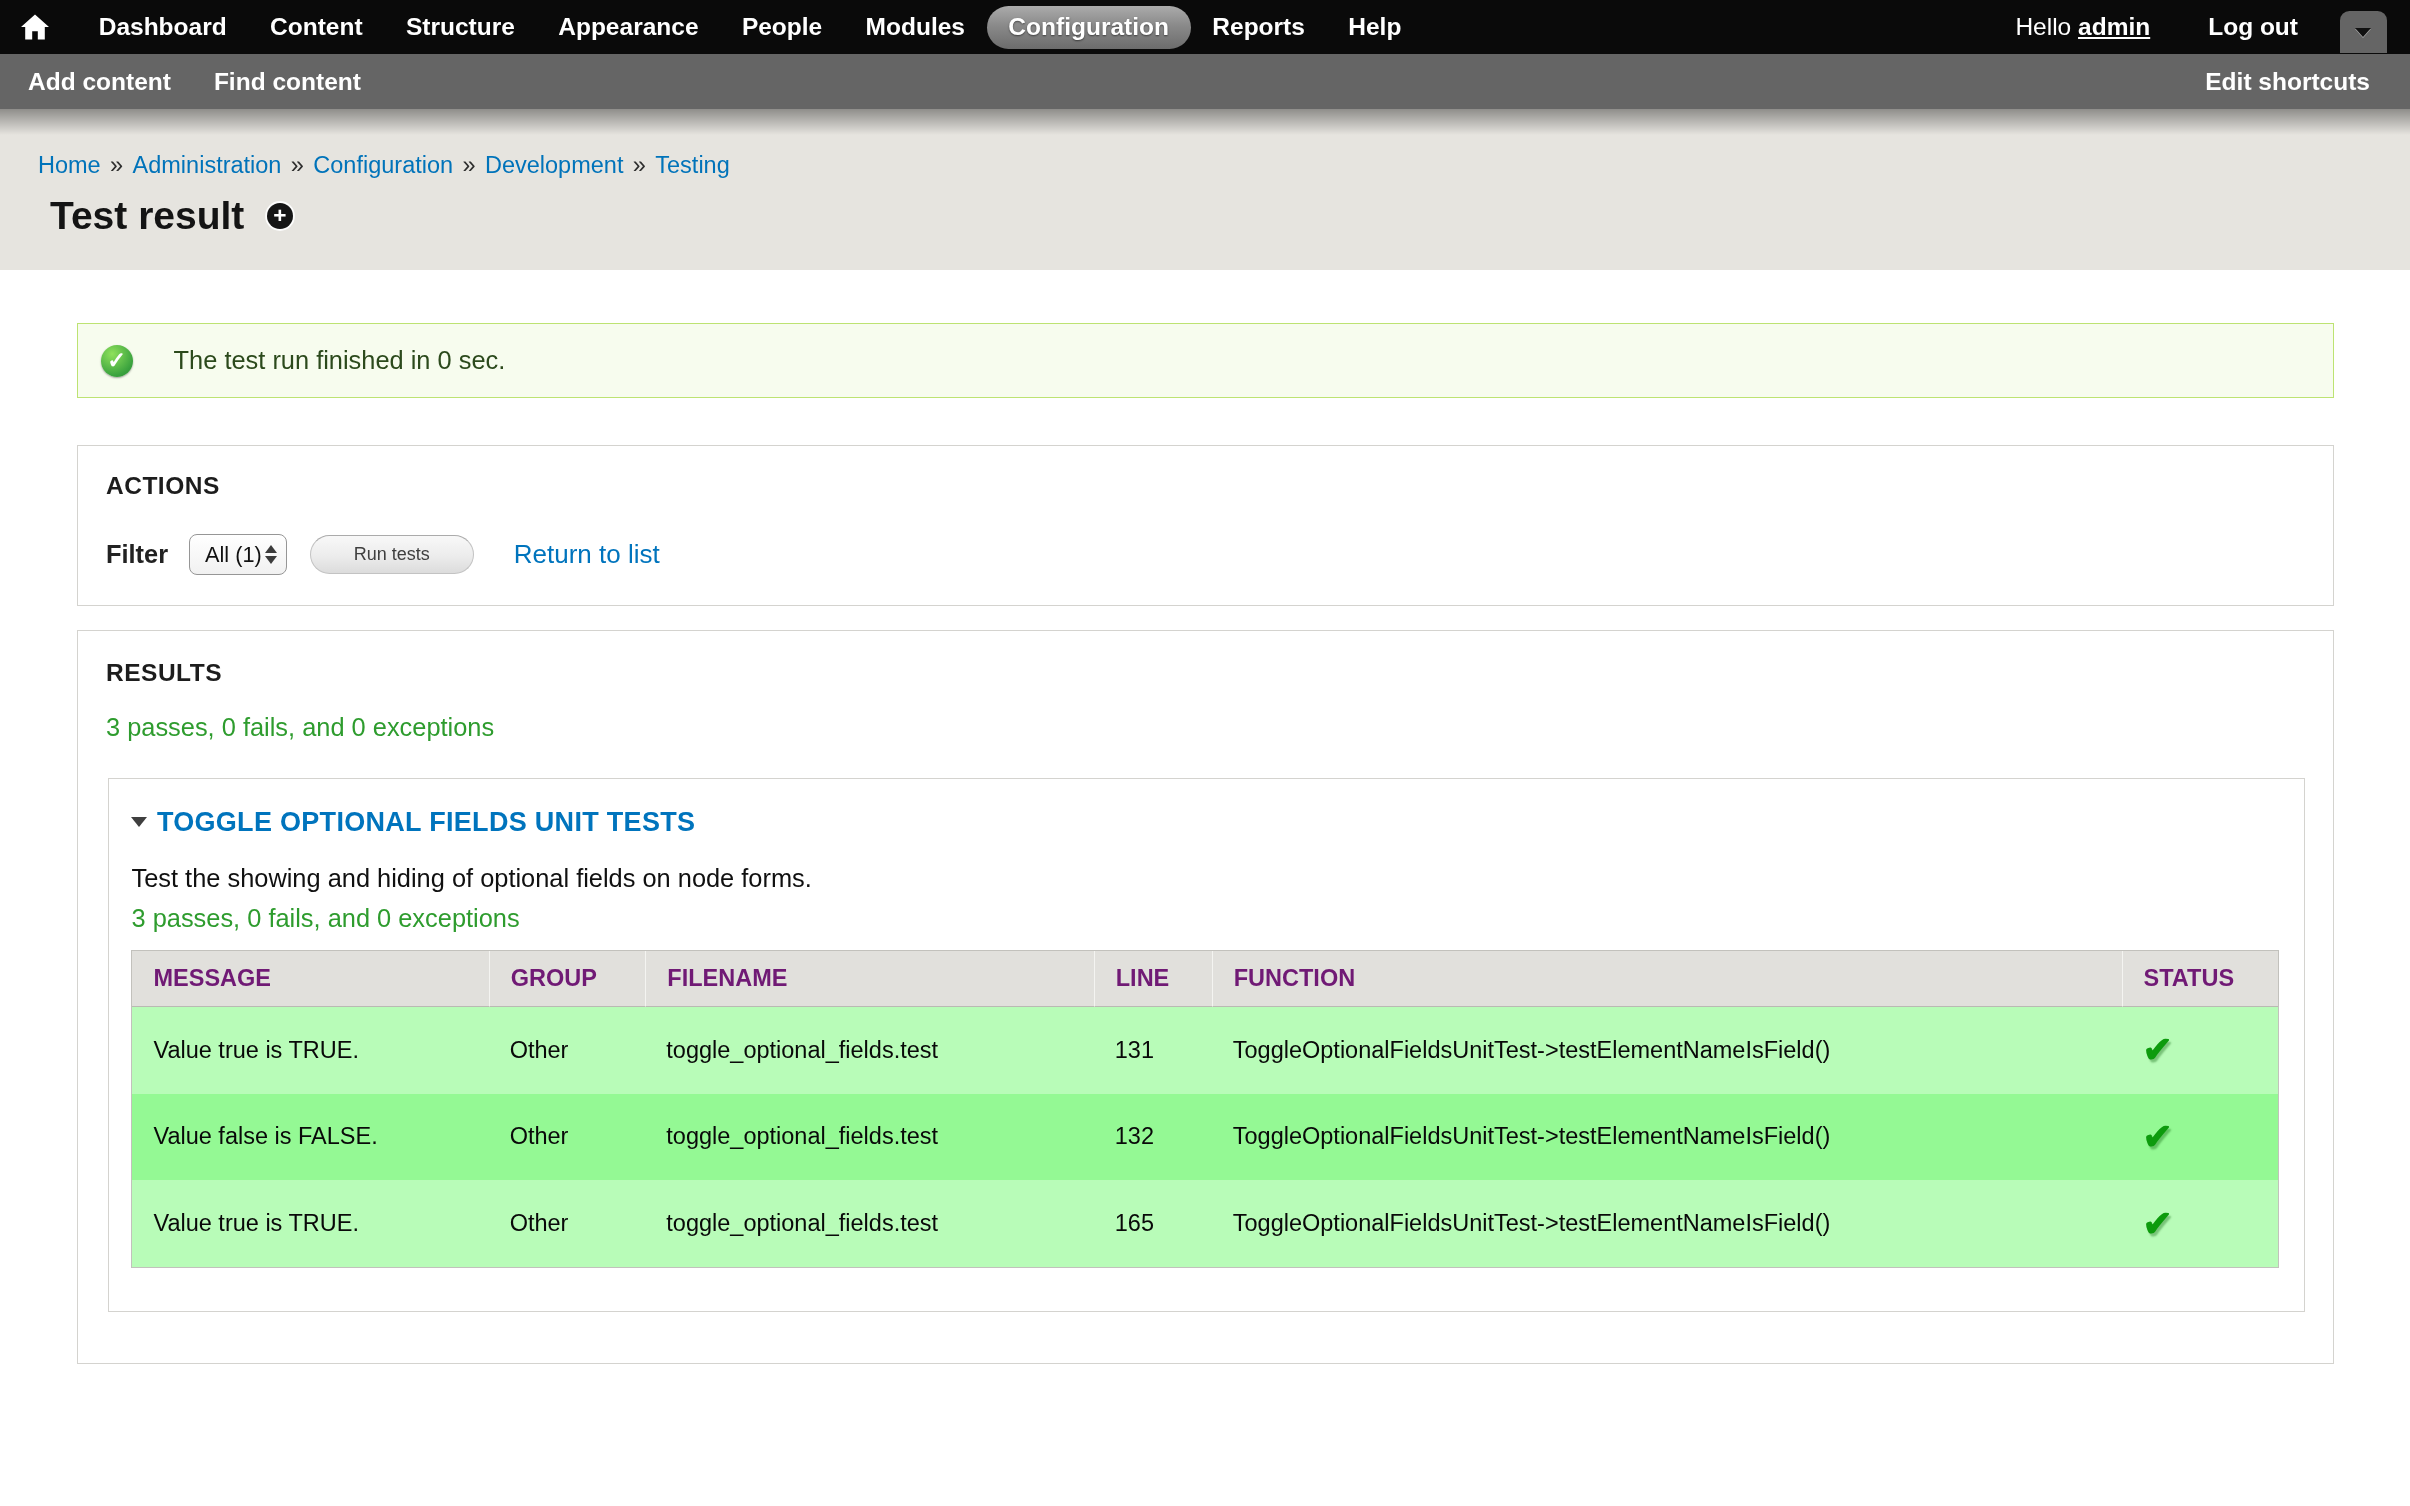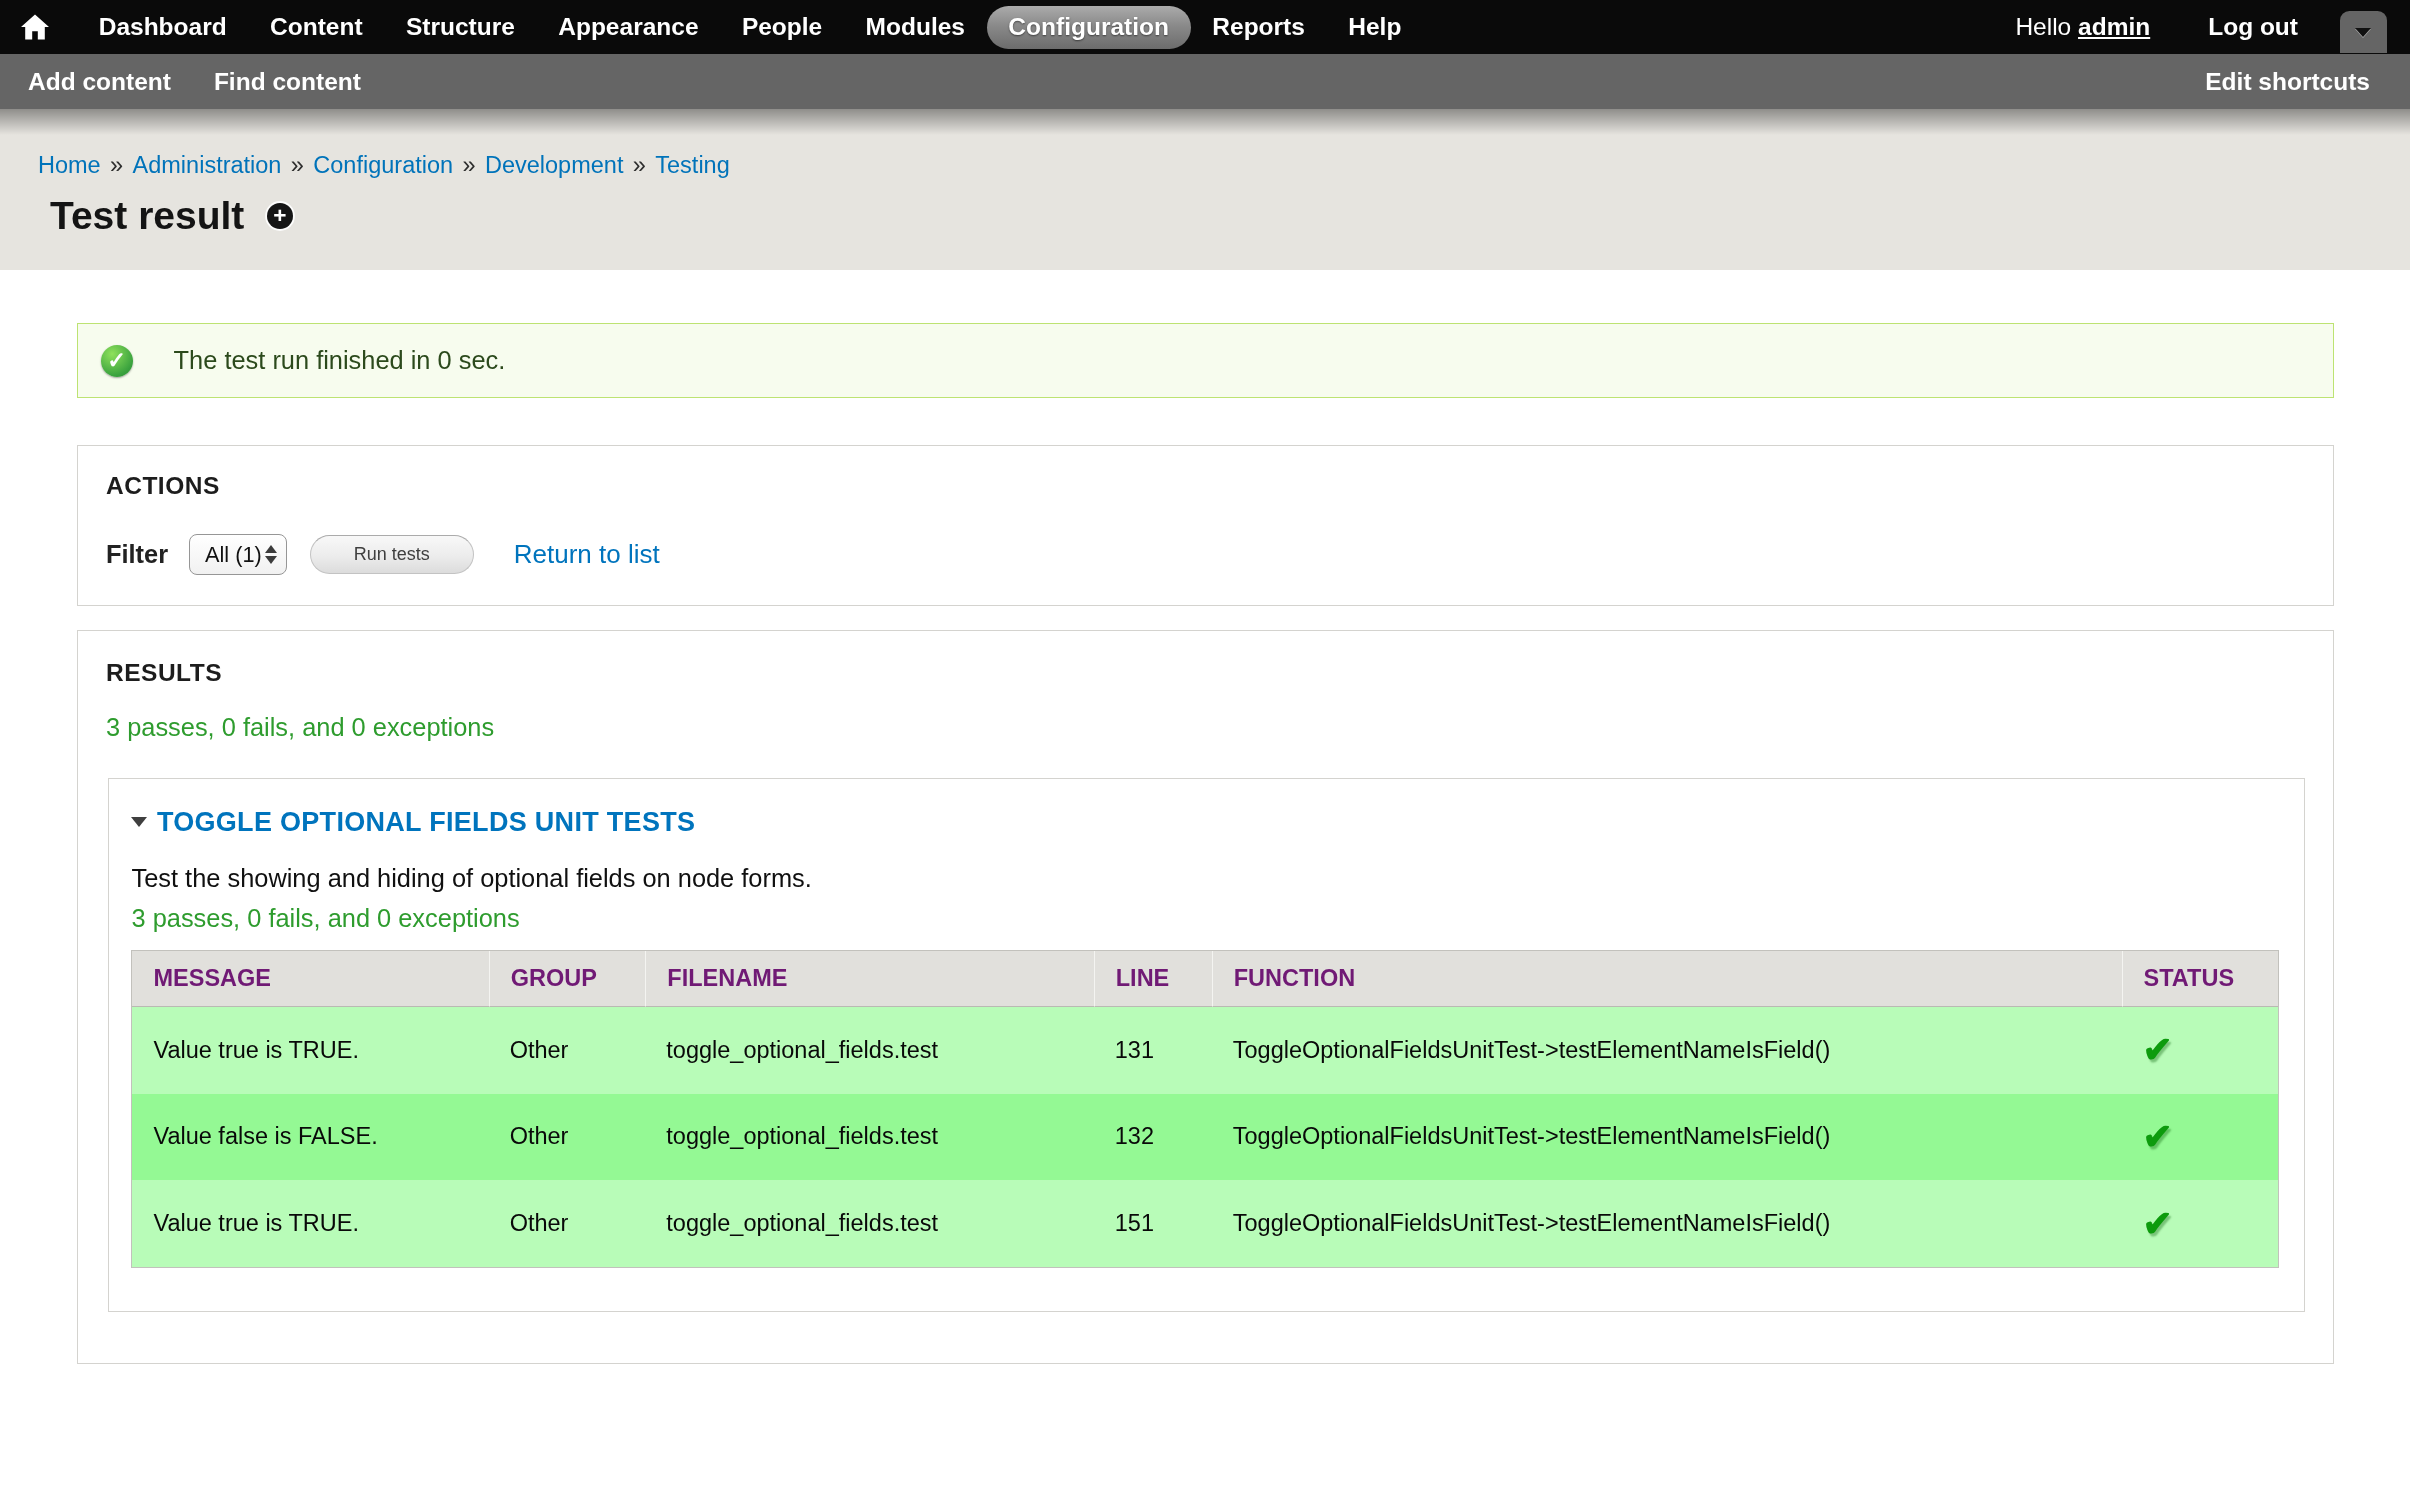--- a/index.html
+++ b/index.html
@@ -256,21 +256,21 @@
             <td>Other</td>
             <td>toggle_optional_fields.test</td>
             <td>132</td>
             <td>ToggleOptionalFieldsUnitTest-&gt;testElementNameIsField()</td>
             <td><span class="check">✔</span></td>
           </tr>
           <tr class="odd">
             <td>Value true is TRUE.</td>
             <td>Other</td>
             <td>toggle_optional_fields.test</td>
-            <td>151</td>
+            <td>165</td>
             <td>ToggleOptionalFieldsUnitTest-&gt;testElementNameIsField()</td>
             <td><span class="check">✔</span></td>
           </tr>
         </tbody>
       </table>
     </fieldset>
   </fieldset>
 
 </div>
 

